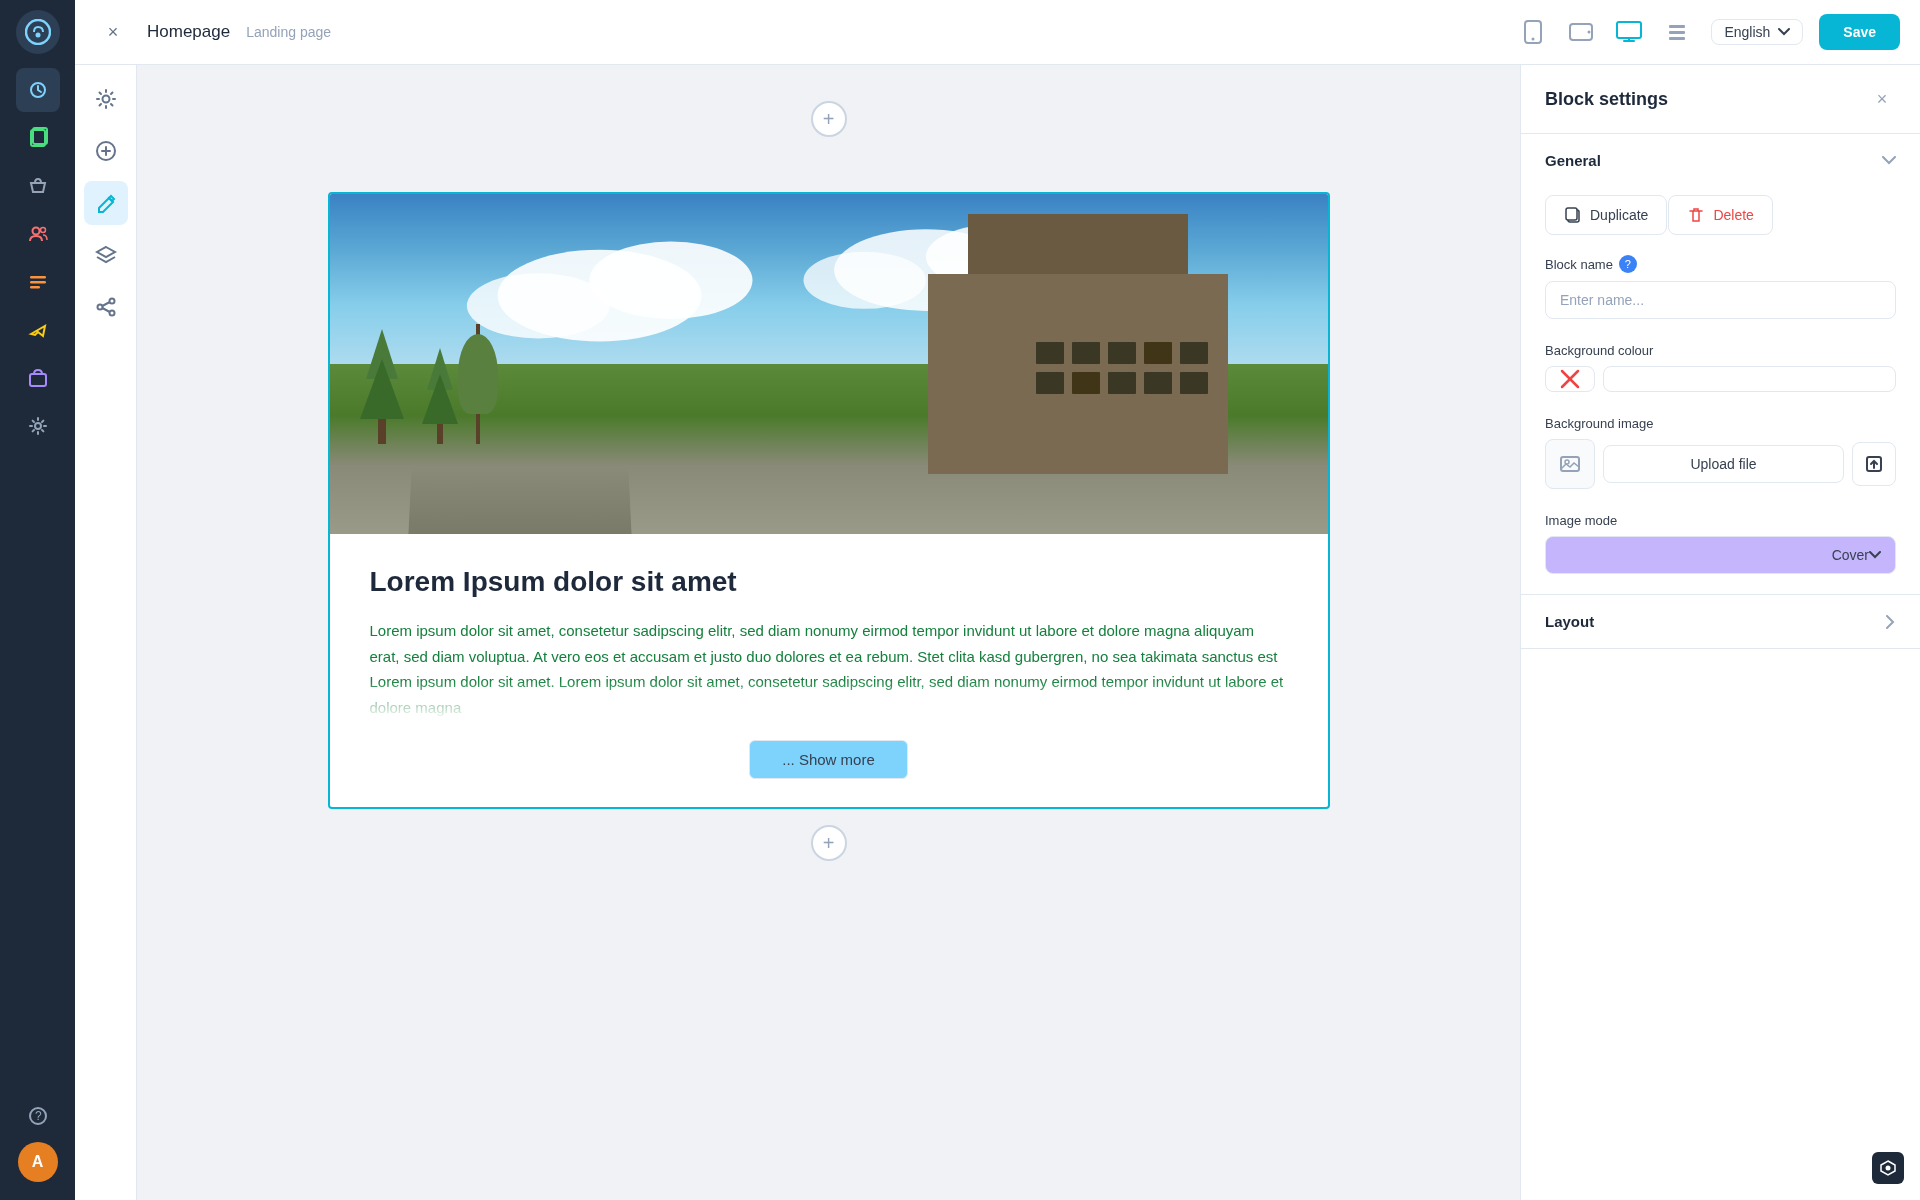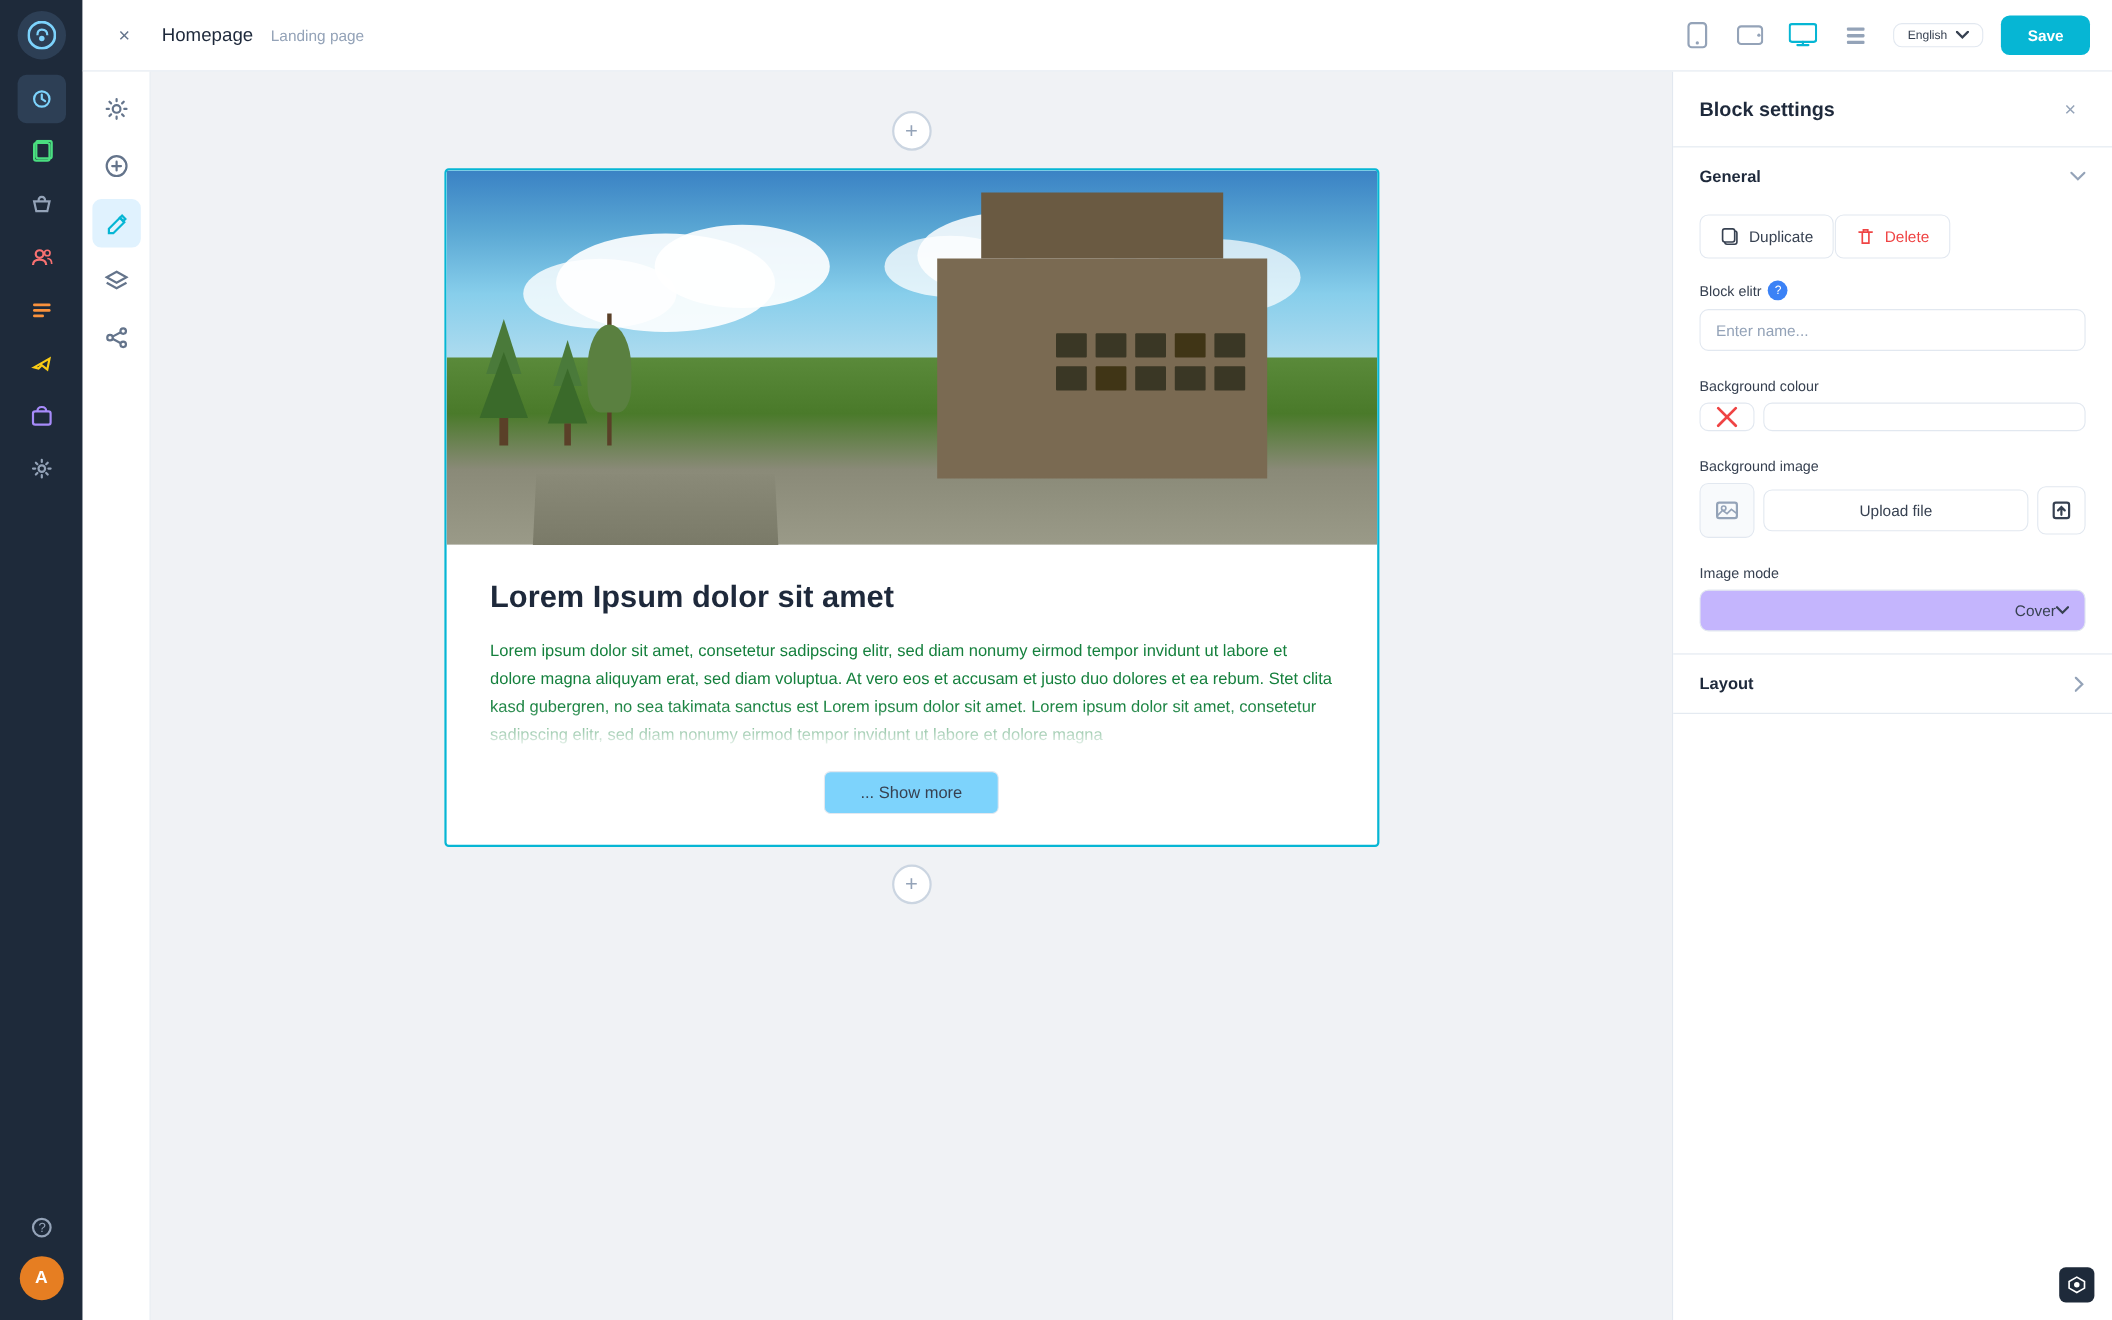--- a/index.html
+++ b/index.html
@@ -91,21 +91,21 @@
       color: #94a3b8; font-size: 20px;
     }
     .device-icon.active { color: #06b6d4; }
     .lang-select {
       display: flex; align-items: center;
       border: 1px solid #e2e8f0;
       border-radius: 8px;
       padding: 4px 12px;
       gap: 8px;
       cursor: pointer;
-      font-size: 11px; color: #374151;
+      font-size: 14px; color: #374151;
       background: white;
     }
     .save-btn {
       background: #06b6d4;
       color: white;
       border: none;
       border-radius: 8px;
       padding: 10px 24px;
       font-size: 14px; font-weight: 600;
       cursor: pointer;
@@ -164,25 +164,26 @@
       border-radius: 50%;
       border: 2px solid #cbd5e1;
       background: white;
       cursor: pointer;
       display: flex; align-items: center; justify-content: center;
       color: #94a3b8; font-size: 20px;
     }
 
     
     .content-block {
-      width: 850px;
+      width: 1002px;
       background: white;
       border: 2px solid #06b6d4;
       border-radius: 4px;
       overflow: hidden;
+      margin-top: 39px;
     }
     .block-image {
       width: 100%;
       height: 340px;
       background: linear-gradient(
         to bottom,
         #87ceeb 0%, #87ceeb 30%,
         #b0d4e8 30%, #b0d4e8 40%,
         #6b8e5a 70%, #5a7a48 80%,
         #8a8a7a 90%, #9a9a8a 100%
@@ -661,21 +662,21 @@
             <button class="action-btn delete">
               <svg width="18" height="18" viewBox="0 0 18 18" fill="none">
                   <path d="M3 5 H15 M7 5 V3 H11 V5 M6 5 V15 H12 V5" stroke="#ef4444" stroke-width="1.5" stroke-linecap="round"></path>
                 </svg>
               <span>Delete</span>
             </button>
           </div>
 
           <div class="settings-section-body">
             <div class="field-label">
-              <span>Block elitr</span>
+              <span>Block name</span>
               <div class="help-icon">
                 <span>?</span>
               </div>
             </div>
             <input class="text-input" type="text" placeholder="Enter name..." style="">
           </div>
 
           <div class="settings-section-body">
             <div class="field-label">
               <span>Background colour</span>

